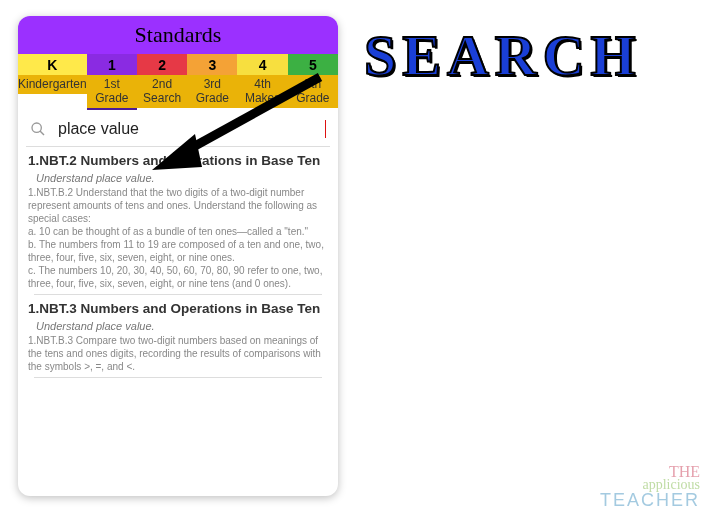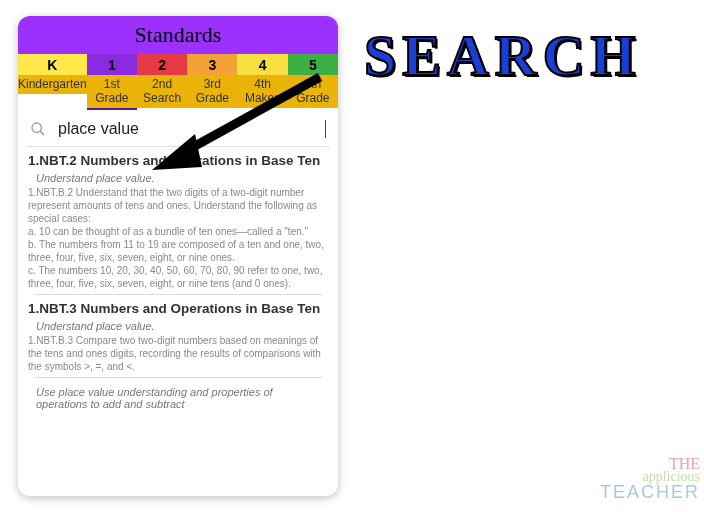--- a/index.html
+++ b/index.html
@@ -139,21 +139,21 @@
   .arrow-overlay {
     position: absolute;
     left: 140px;
     top: 62px;
     pointer-events: none;
   }
   
   .watermark {
     position: absolute;
     right: 4px;
-    bottom: 12px;
+    bottom: 4px;
     text-align: right;
     font-family: "Brush Script MT", cursive;
     line-height: .9;
     opacity: .55;
   }
   .watermark .l1 { color: #d0536a; font-size: 16px; }
   .watermark .l2 { color: #8bbf5a; font-size: 14px; }
   .watermark .l3 { color: #5aa0c8; font-size: 18px; letter-spacing:2px; font-family: sans-serif; font-weight:300;}
 </style>
 </head>
@@ -212,21 +212,20 @@
       </div>
       <div class="divider"></div>
       <div class="result">
         <h3>1.NBT.3 Numbers and Operations in Base Ten</h3>
         <div class="subtitle">Understand place value.</div>
         <div class="desc">1.NBT.B.3 Compare two two-digit numbers based on meanings of the tens and ones digits, recording the results of comparisons with
 the symbols &gt;, =, and &lt;.</div>
       </div>
       <div class="divider"></div>
       <div class="result">
-        <div class="subtitle">Use place value understanding and properties of operations to add and subtract</div>
       </div>
     </div>
   </div>
 
   <div class="text-panel">
     <div class="big-title">SEARCH</div>
   </div>
 
   <svg class="arrow-overlay" width="190" height="130" viewBox="0 0 190 130">
     <path d="M180 15 L35 95" stroke="#000" stroke-width="9" fill="none"></path>

